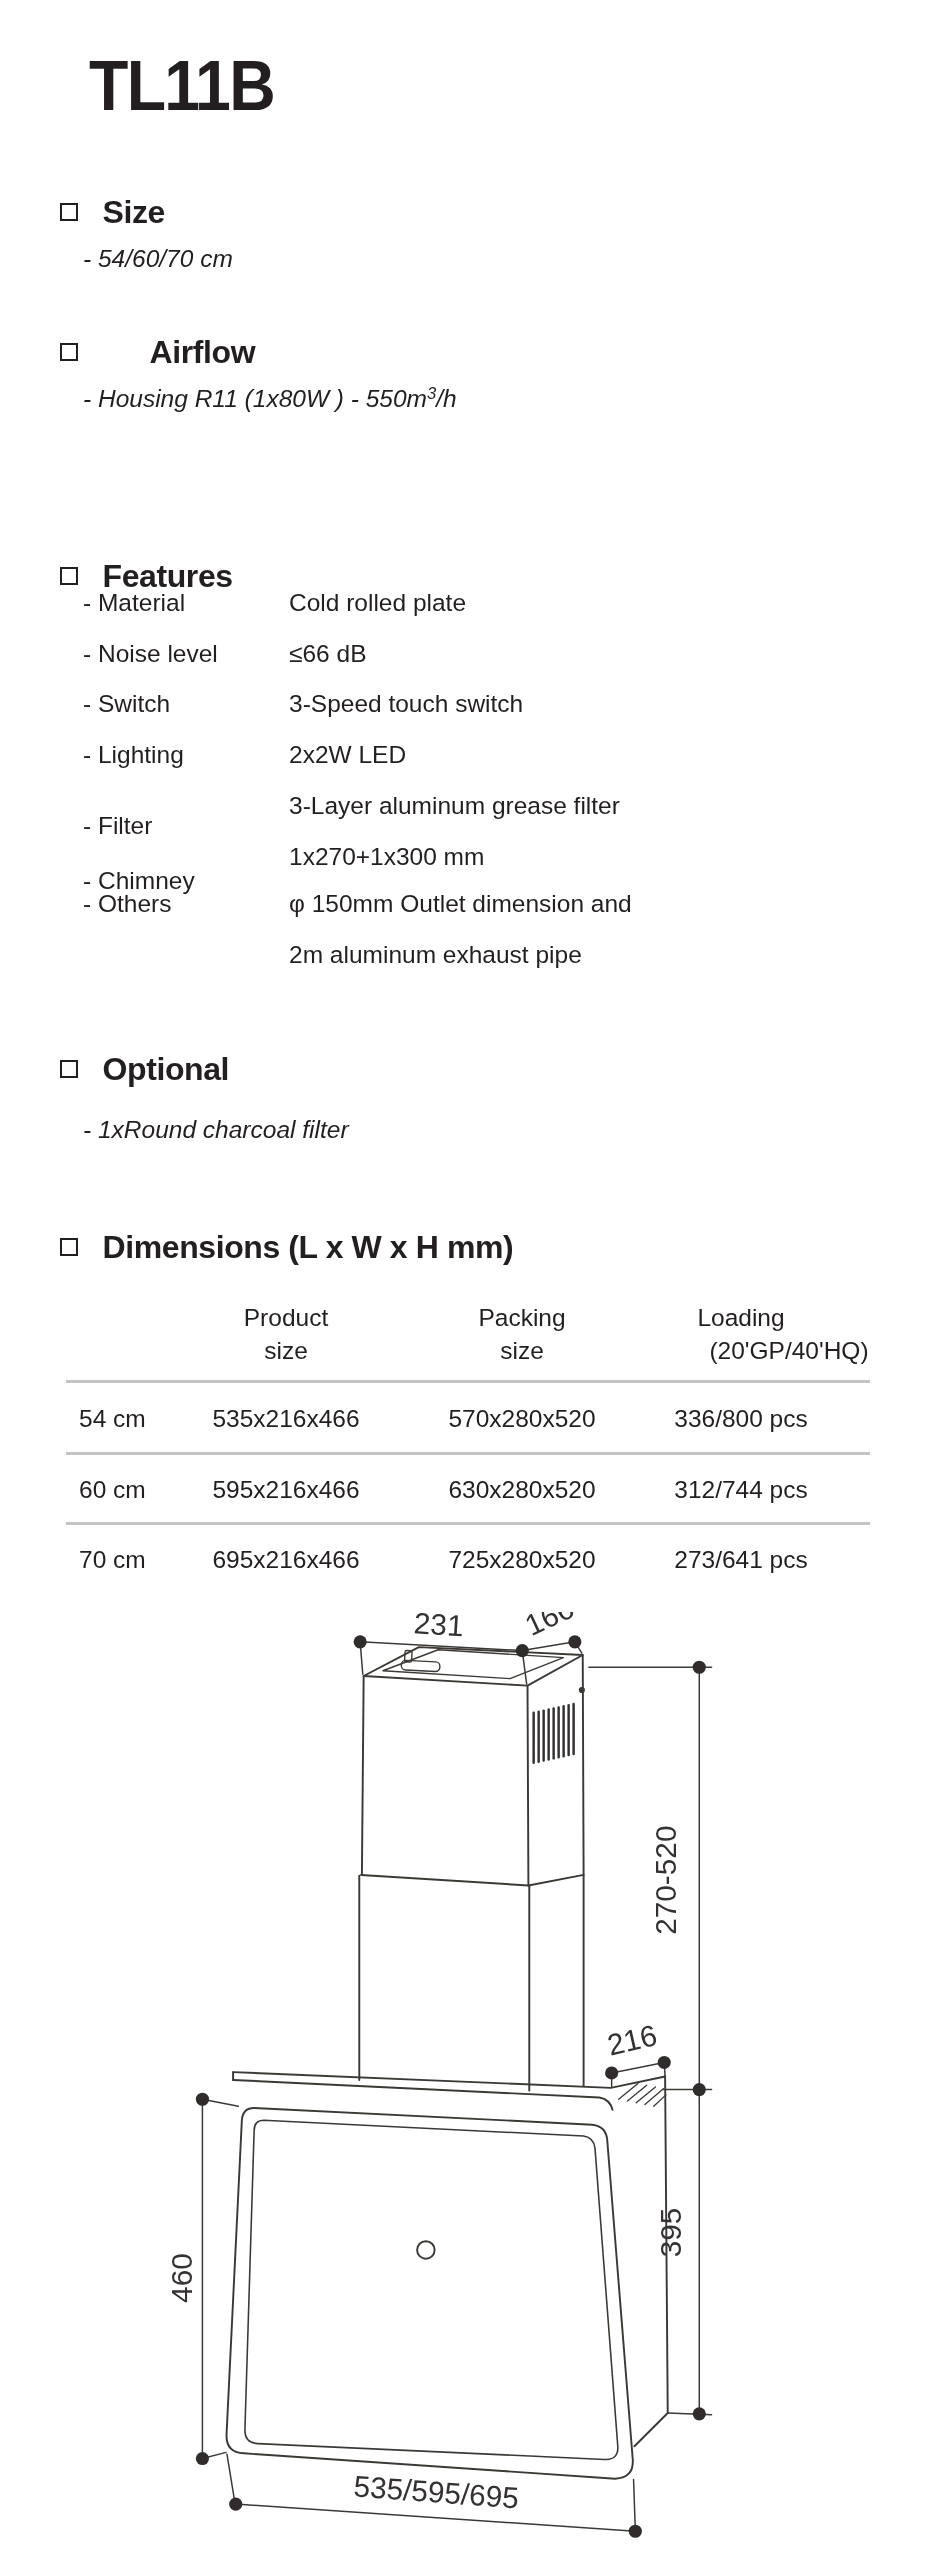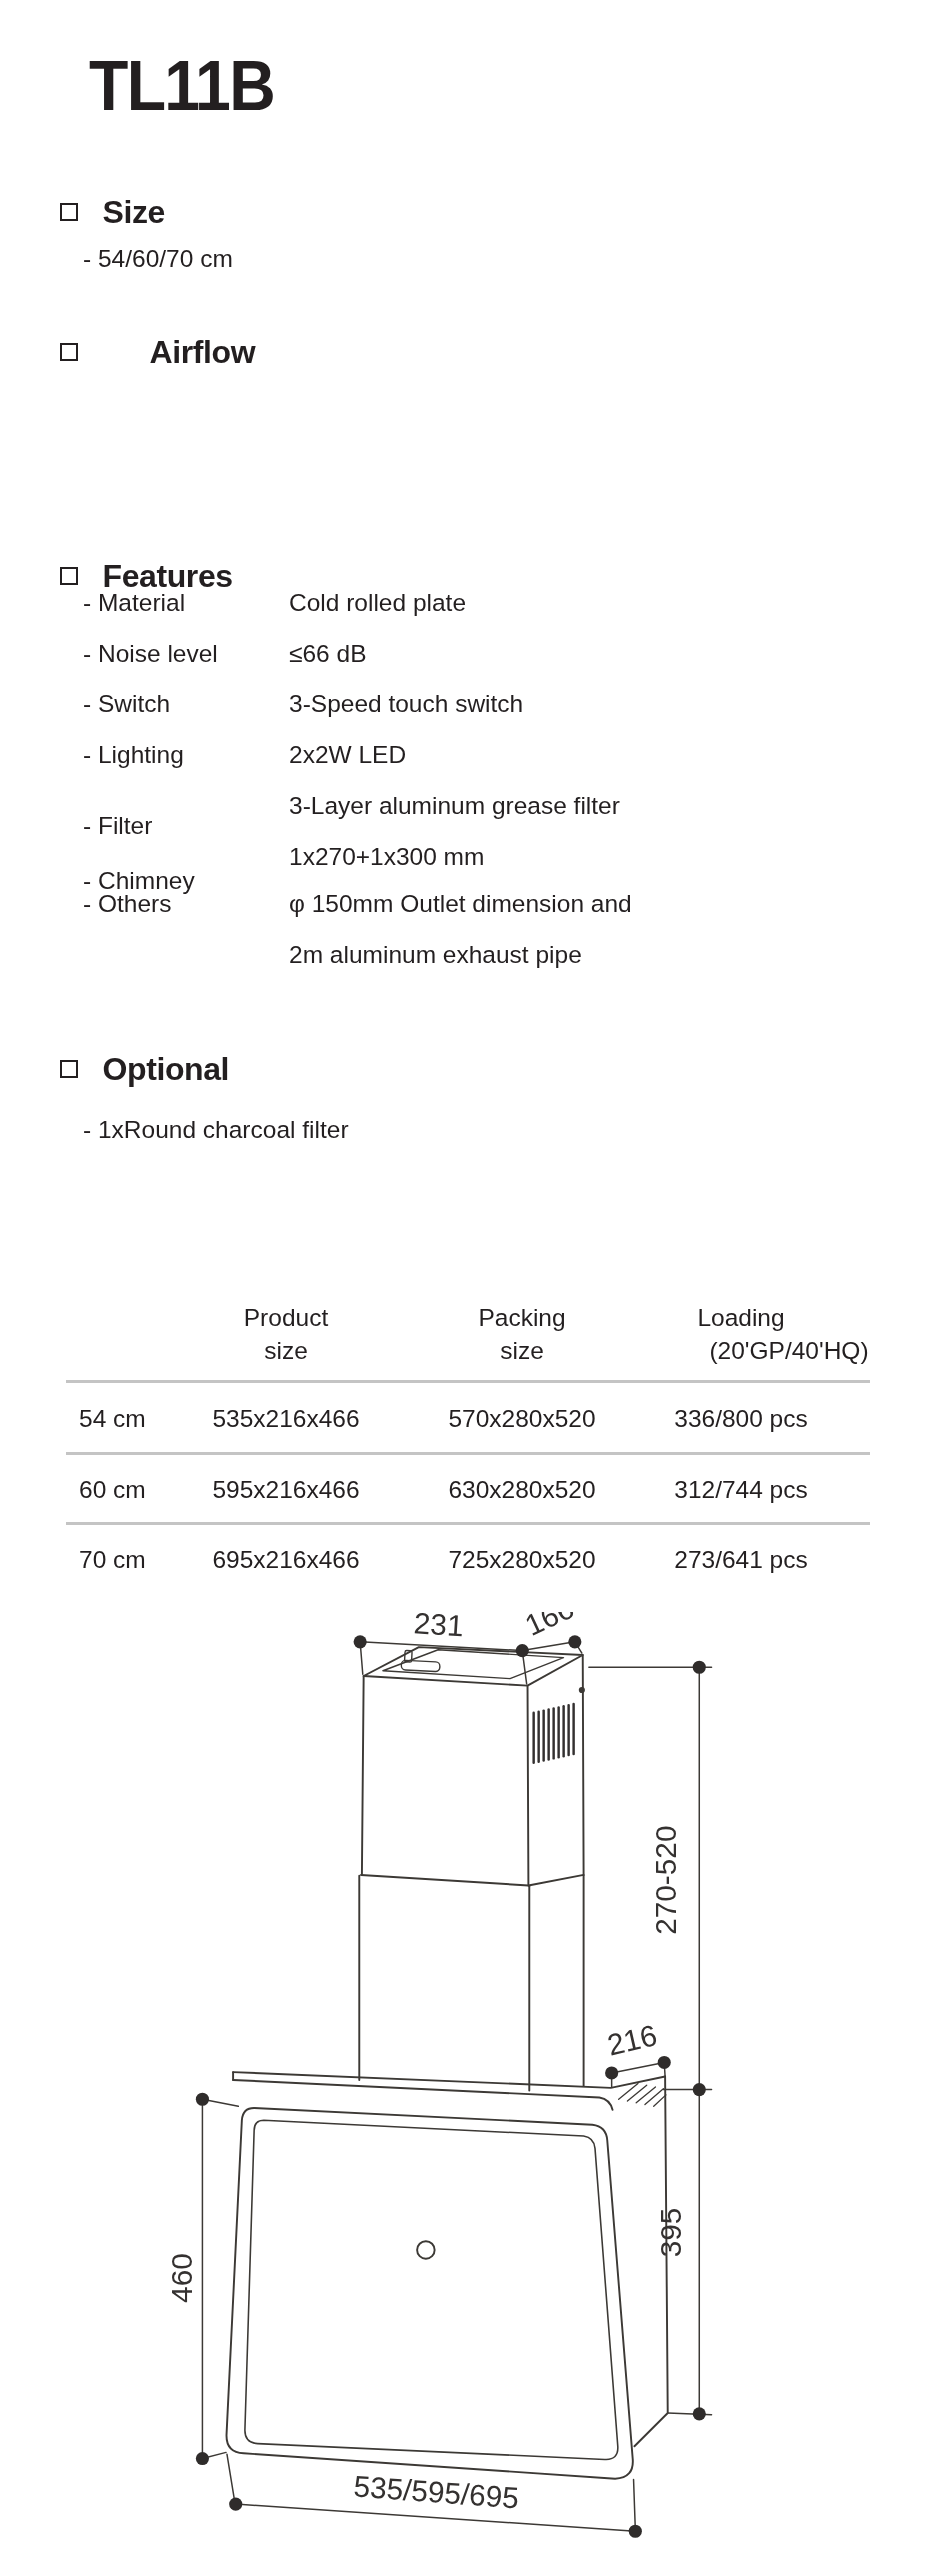--- a/index.html
+++ b/index.html
@@ -7,21 +7,21 @@
     position:relative;width:871px;height:2576px;background:#ffffff;
     font-family:"Liberation Sans", sans-serif;color:#231f20;overflow:hidden;
   }
   .title{
     position:absolute;left:89px;top:51px;font-size:70px;font-weight:700;
     letter-spacing:-1.8px;transform:scaleX(.92);transform-origin:left top;line-height:1;
   }
   .sec-head{position:absolute;display:flex;align-items:center;height:37px;left:60px;}
   .sec-bullet{width:14px;height:14px;border:2.6px solid #231f20;flex:0 0 auto;}
   .sec-title{margin:0 0 0 24.5px;font-size:32px;font-weight:700;letter-spacing:-0.4px;line-height:1;}
-  .body-line{position:absolute;font-size:24.5px;line-height:1.15;white-space:nowrap;}
+  .body-line{position:absolute;font-size:24.5px;line-height:1.15;white-space:nowrap;font-style:italic;}
   .sup{font-size:16.6px;vertical-align:8px;}
   .f-label{position:absolute;left:83px;font-size:24.5px;white-space:nowrap;}
   .f-value{position:absolute;left:289px;font-size:24.5px;white-space:nowrap;}
   .t-rule{position:absolute;left:66px;width:804px;height:2.6px;background:#c4c4c4;}
   .t-cell{position:absolute;font-size:24.5px;white-space:nowrap;}
   .t-center{transform:translateX(-50%);}
   .drawing{position:absolute;left:0;top:1612px;}
   .drawing text{font-family:"Liberation Sans", sans-serif;font-size:34px;fill:#343130;}
 </style>
 </head>
@@ -34,20 +34,21 @@
   <div class="sec-head" style="top:193px;">
     <span class="sec-bullet"></span>
     <h2 class="sec-title">Size</h2>
   </div>
   <div class="body-line" style="left:83px;top:245px;">- 54/60/70 cm</div>
 
   <div class="sec-head" style="top:333px;gap:47px;">
     <span class="sec-bullet"></span>
     <h2 class="sec-title">Airflow</h2>
   </div>
+  <div class="body-line" style="left:83px;top:384px;"><span>- Housing R11 (1x80W ) - 550m</span><span class="sup">3</span><span>/h</span></div>
 
   <div class="sec-head" style="top:557px;">
     <span class="sec-bullet"></span>
     <h2 class="sec-title">Features</h2>
   </div>
   <div class="f-label" style="top:589px;">- Material</div>
   <div class="f-value" style="top:589px;">Cold rolled plate</div>
   <div class="f-label" style="top:640px;">- Noise level</div>
   <div class="f-value" style="top:640px;">≤66 dB</div>
   <div class="f-label" style="top:690px;">- Switch</div>
@@ -61,20 +62,24 @@
   <div class="f-label" style="top:890px;">- Others</div>
   <div class="f-value" style="top:890px;">φ 150mm Outlet dimension and</div>
   <div class="f-value" style="top:941px;">2m aluminum exhaust pipe</div>
 
   <div class="sec-head" style="top:1050px;">
     <span class="sec-bullet"></span>
     <h2 class="sec-title">Optional</h2>
   </div>
   <div class="body-line" style="left:83px;top:1116px;">- 1xRound charcoal filter</div>
 
+  <div class="sec-head" style="top:1228px;">
+    <span class="sec-bullet"></span>
+    <h2 class="sec-title">Dimensions (L x W x H mm)</h2>
+  </div>
 
   <div>
     <div class="t-cell t-center" style="left:286px;top:1304px;">Product</div>
     <div class="t-cell t-center" style="left:286px;top:1337px;">size</div>
     <div class="t-cell t-center" style="left:522px;top:1304px;">Packing</div>
     <div class="t-cell t-center" style="left:522px;top:1337px;">size</div>
     <div class="t-cell t-center" style="left:741px;top:1304px;">Loading</div>
     <div class="t-cell t-center" style="left:741px;top:1337px;margin-left:48px;">(20'GP/40'HQ)</div>
 
     <div class="t-rule" style="top:1380px;"></div>

